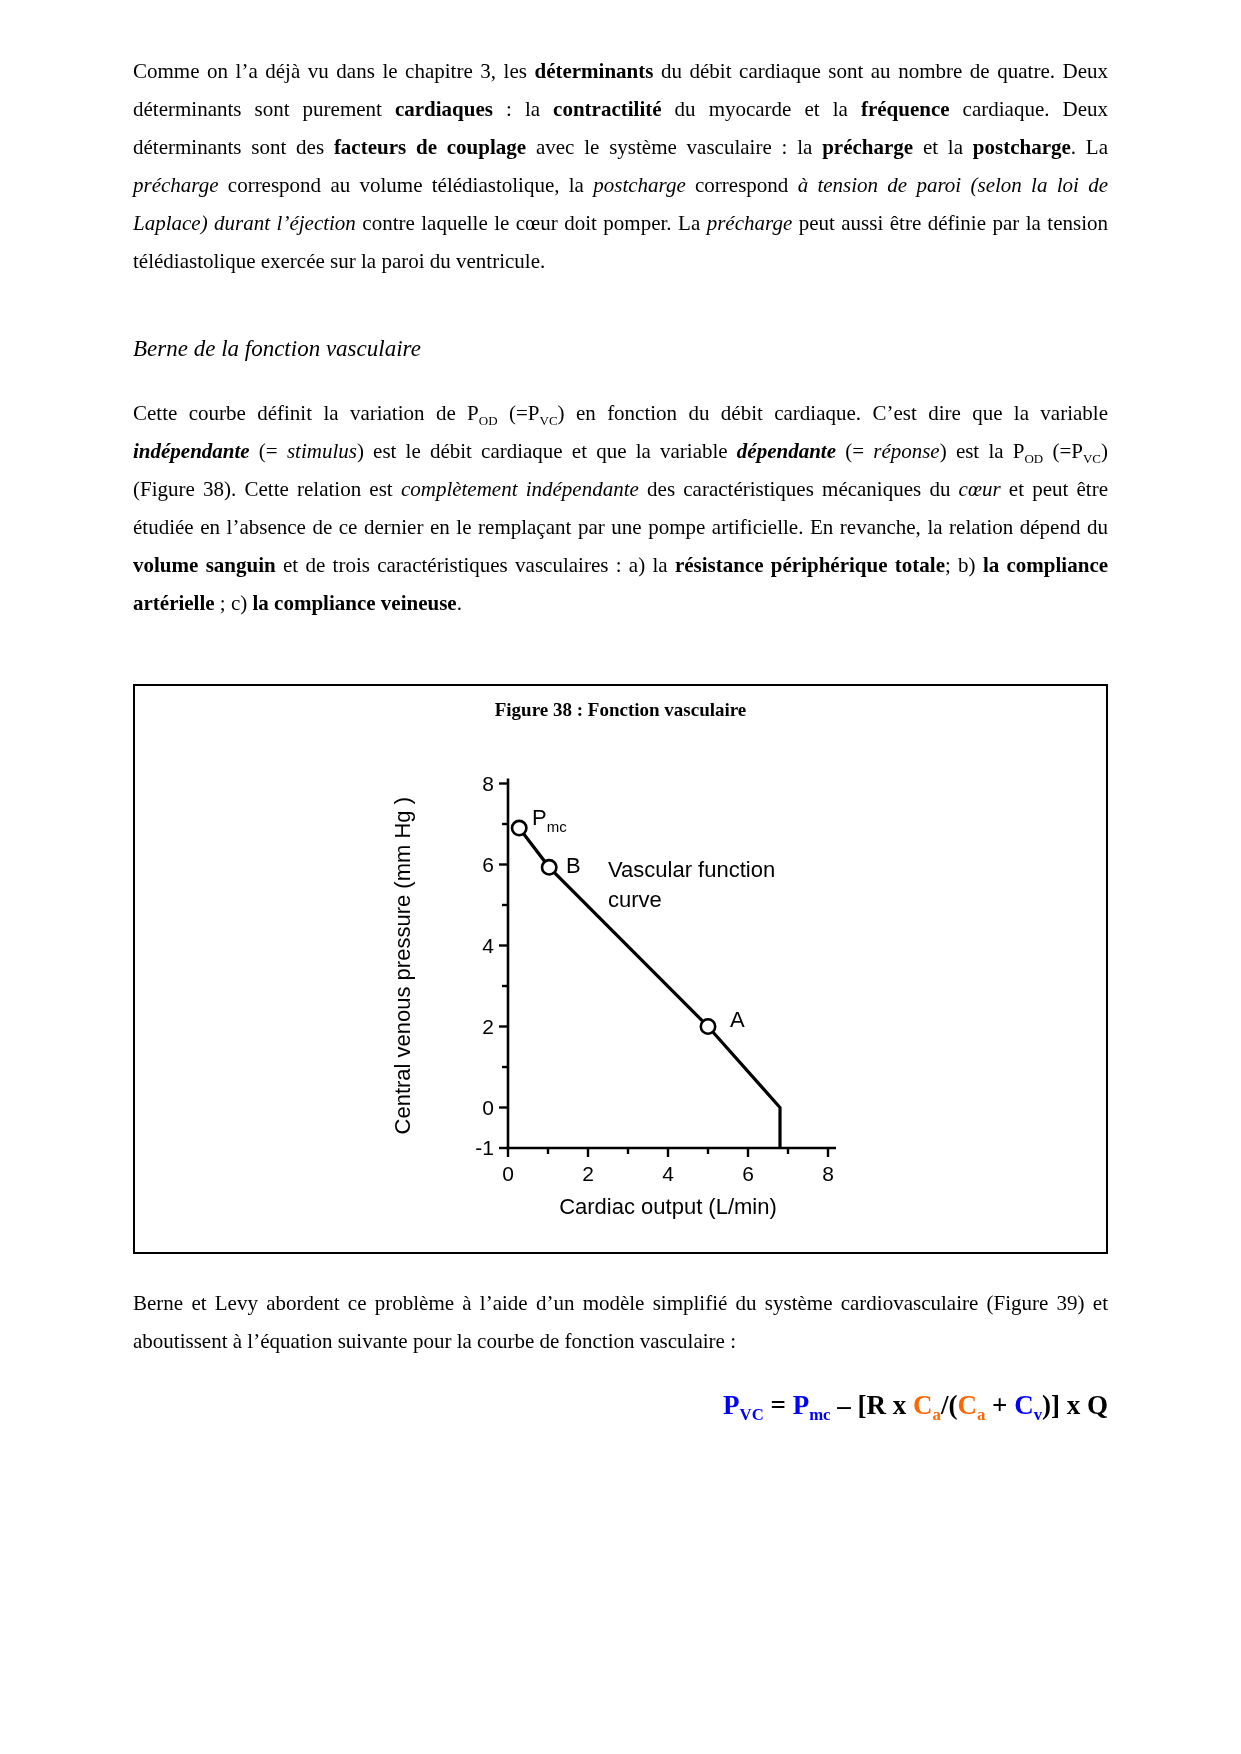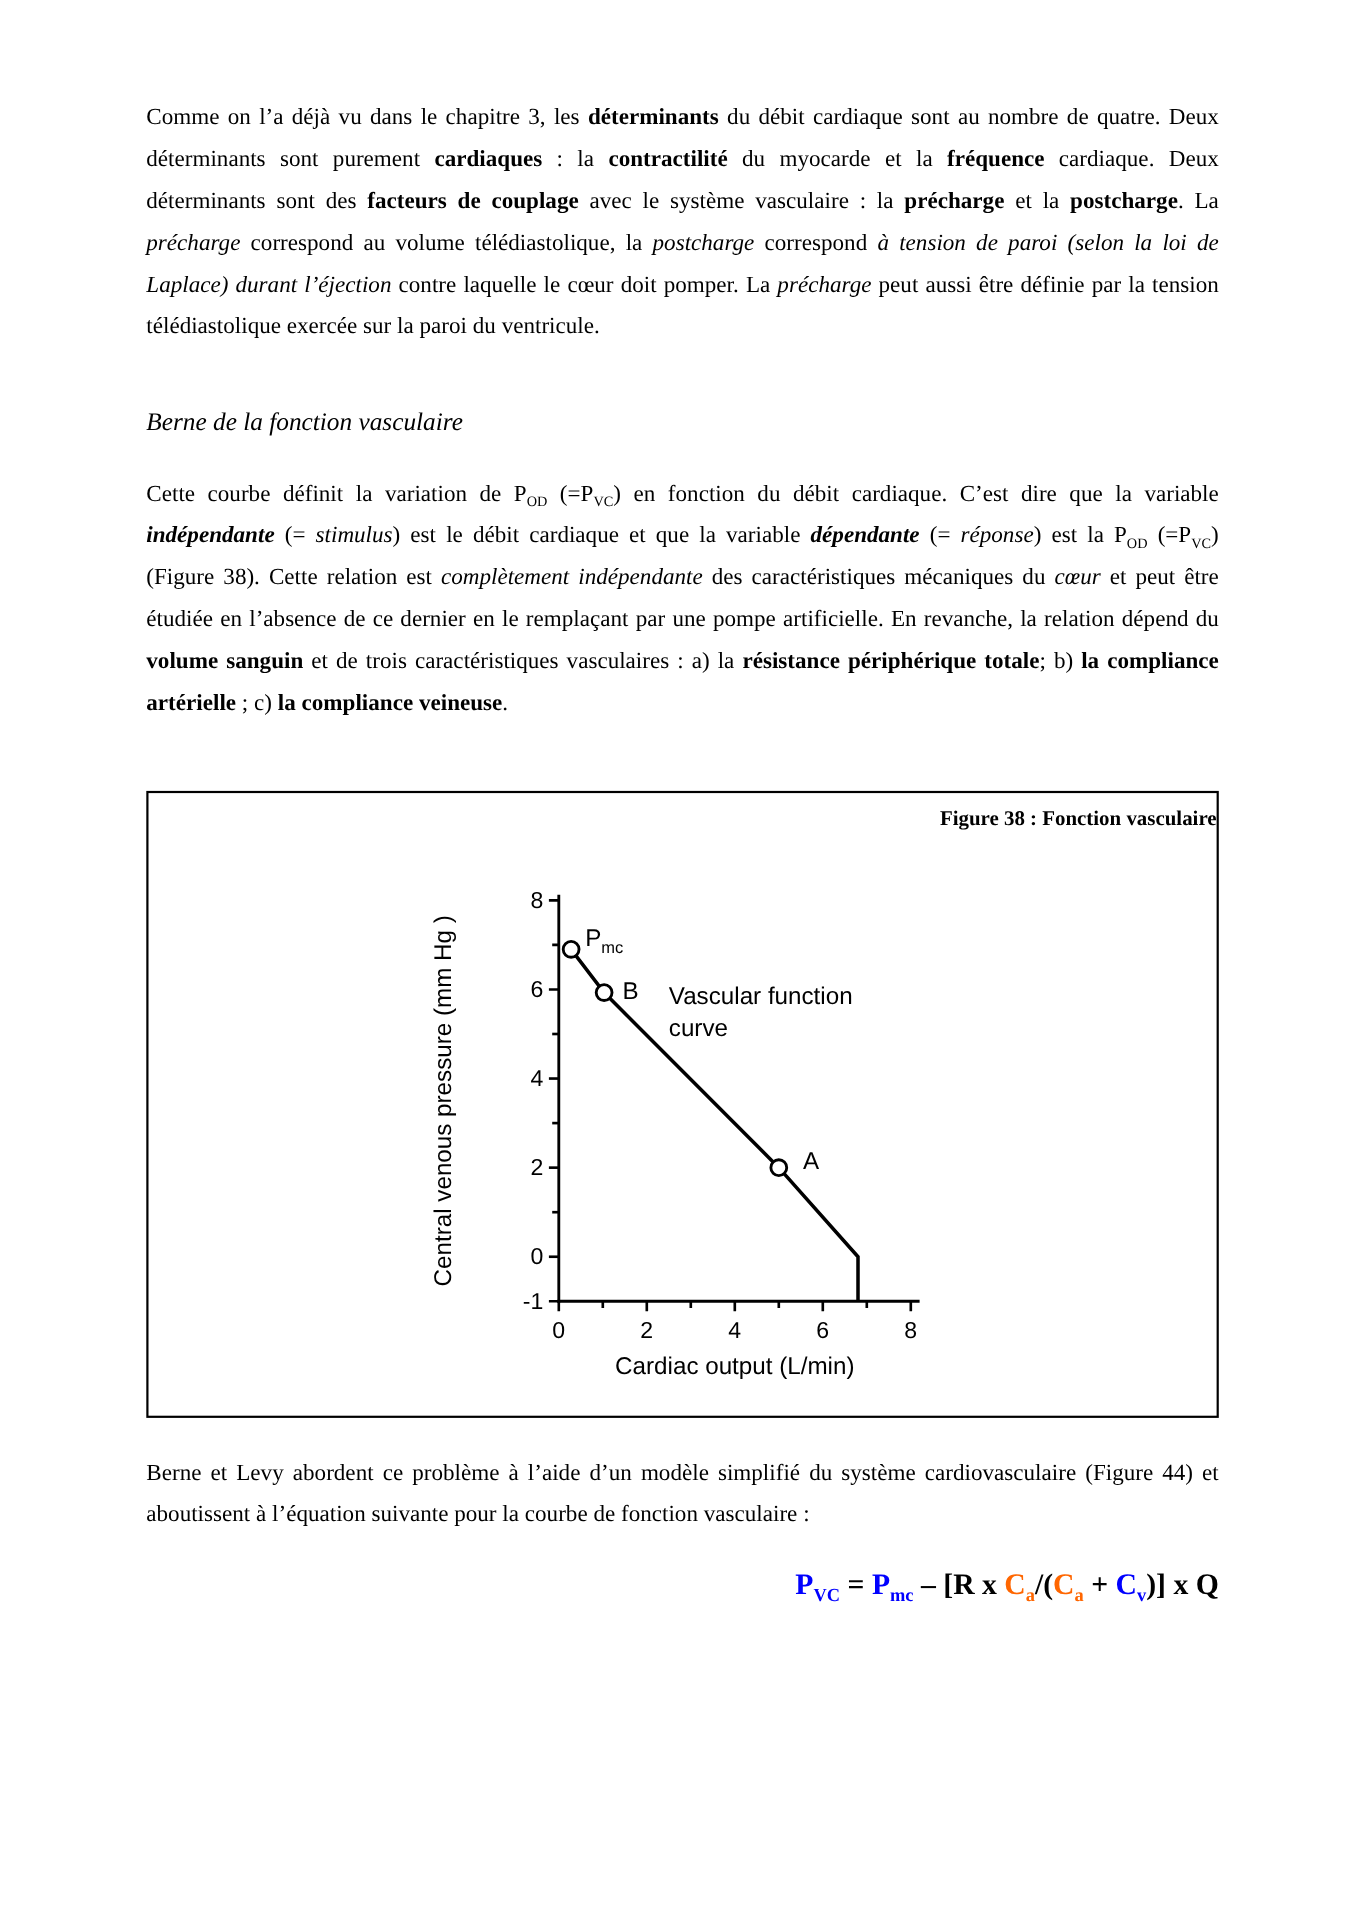--- a/index.html
+++ b/index.html
@@ -1,35 +1,35 @@
 <!DOCTYPE html>
 <html><head>
 <meta charset="utf-8">
 <style>
   html,body{margin:0;padding:0;}
   body{
     width:1241px;height:1754px;background:#ffffff;color:#000;
     font-family:"Liberation Serif", serif;
     overflow:hidden;position:relative;
   }
-  .page{padding:87px 133px 0 133px;}
+  .page{padding:52px 133px 0 133px;}
   p.body-para{
     font-size:21px;line-height:38px;text-align:justify;margin:0;
   }
   sub{font-size:0.62em;line-height:0;}
   h2.section-heading{
     font-size:23px;font-weight:normal;font-style:italic;
     margin:50px 0 26px 0;line-height:38px;
   }
   .figure-box{
     margin-top:62px;border:2px solid #000;height:570px;position:relative;
     box-sizing:border-box;
   }
   .figure-title{
-    text-align:right;font-weight:bold;font-size:19px;margin-top:13px;
+    text-align:center;font-weight:bold;font-size:19px;margin-top:13px;
   }
   .chart-host{position:absolute;left:0;top:0;width:967px;height:566px;}
   .chart-host svg{display:block;}
   p.after-figure{margin-top:30px;}
   .equation{
     text-align:right;font-size:27px;font-weight:bold;margin-top:24px;
     line-height:42px;
   }
 </style>
 </head>
@@ -87,17 +87,17 @@
           <circle cx="573" cy="340.5" r="7.2" fill="#fff" stroke="#000" stroke-width="2.6"></circle>
           <text x="397" y="138.81" text-anchor="start" font-size="22" font-family="&quot;Liberation Sans&quot;, sans-serif" fill="#000">P<tspan dy="7" font-size="15">mc</tspan></text>
           <text x="431" y="187.40999999999997" text-anchor="start" font-size="22" font-family="&quot;Liberation Sans&quot;, sans-serif" fill="#000">B</text>
           <text x="595" y="341.31" text-anchor="start" font-size="22" font-family="&quot;Liberation Sans&quot;, sans-serif" fill="#000">A</text>
           <text x="473" y="191.46000000000004" text-anchor="start" font-size="22" font-family="&quot;Liberation Sans&quot;, sans-serif" fill="#000">Vascular function</text>
           <text x="473" y="221.025" text-anchor="start" font-size="22" font-family="&quot;Liberation Sans&quot;, sans-serif" fill="#000">curve</text>
         </svg>
       </div>
   </div>
 
-  <p class="body-para after-figure"><span>Berne et Levy abordent ce problème à l’aide d’un modèle simplifié du système cardiovasculaire (Figure 44) et aboutissent à l’équation suivante pour la courbe de fonction vasculaire :</span></p>
+  <p class="body-para after-figure"><span>Berne et Levy abordent ce problème à l’aide d’un modèle simplifié du système cardiovasculaire (Figure 39) et aboutissent à l’équation suivante pour la courbe de fonction vasculaire :</span></p>
 
   <div class="equation"><span style="font-weight: bold; color: rgb(0, 0, 255);">P</span><sub style="font-weight: bold; color: rgb(0, 0, 255);">VC</sub><span style="font-weight: bold;"> = </span><span style="font-weight: bold; color: rgb(0, 0, 255);">P</span><sub style="font-weight: bold; color: rgb(0, 0, 255);">mc</sub><span style="font-weight: bold;"> – [R x </span><span style="font-weight: bold; color: rgb(255, 102, 0);">C</span><sub style="font-weight: bold; color: rgb(255, 102, 0);">a</sub><span style="font-weight: bold;">/(</span><span style="font-weight: bold; color: rgb(255, 102, 0);">C</span><sub style="font-weight: bold; color: rgb(255, 102, 0);">a</sub><span style="font-weight: bold;"> + </span><span style="font-weight: bold; color: rgb(0, 0, 255);">C</span><sub style="font-weight: bold; color: rgb(0, 0, 255);">v</sub><span style="font-weight: bold;">)] x Q</span></div>
 
 </div>
 
 </body></html>

